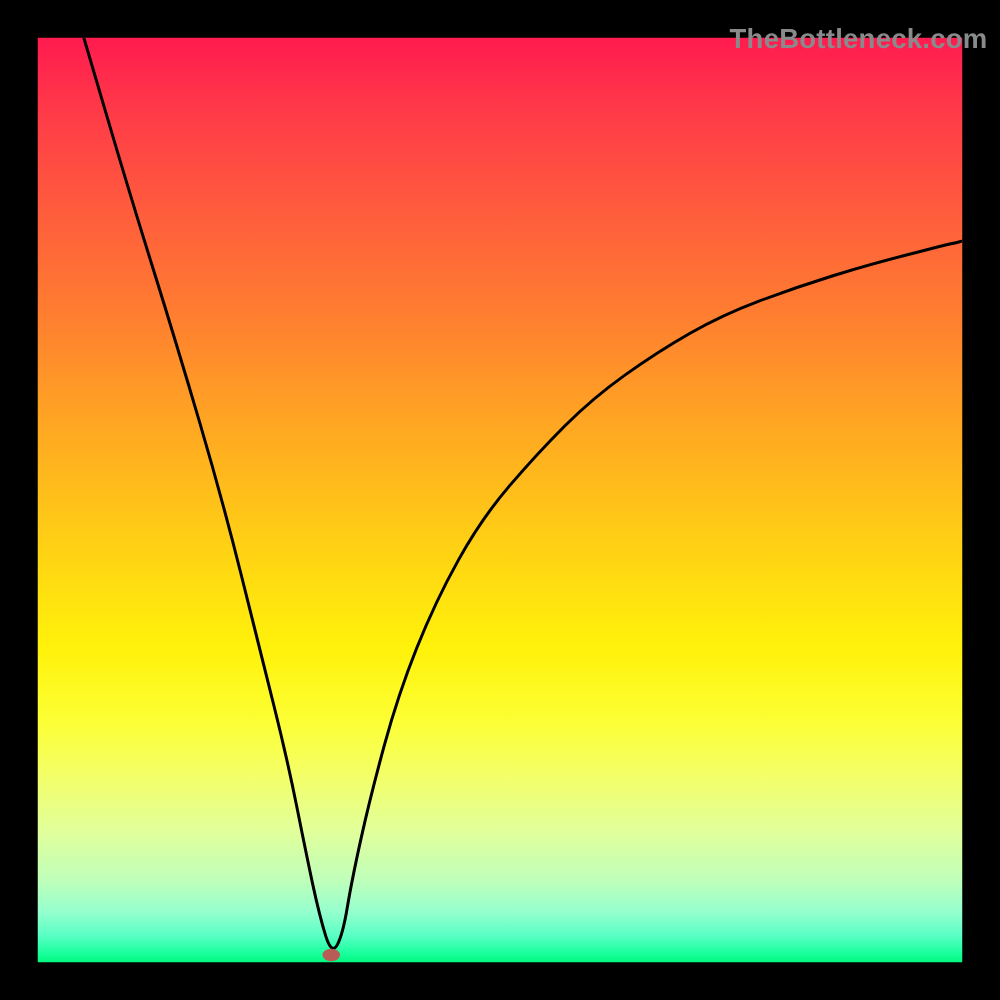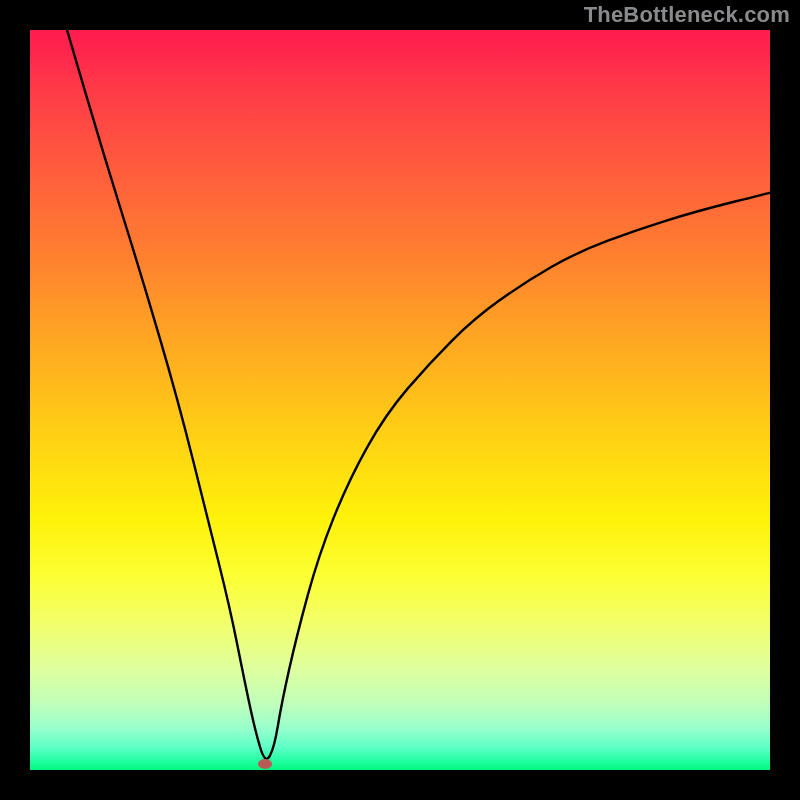--- a/index.html
+++ b/index.html
@@ -12,21 +12,21 @@
     overflow: hidden;
   }
   .frame {
     position: relative;
     width: 800px;
     height: 800px;
     background: #000;
   }
   .watermark {
     position: absolute;
-    top: 2px;
+    top: 18px;
     right: 10px;
     color: #888a8c;
     font-size: 22px;
     font-weight: 600;
     letter-spacing: 0.2px;
     z-index: 10;
     margin-left: 34px;
   }
   .plot-area {
     position: absolute;

